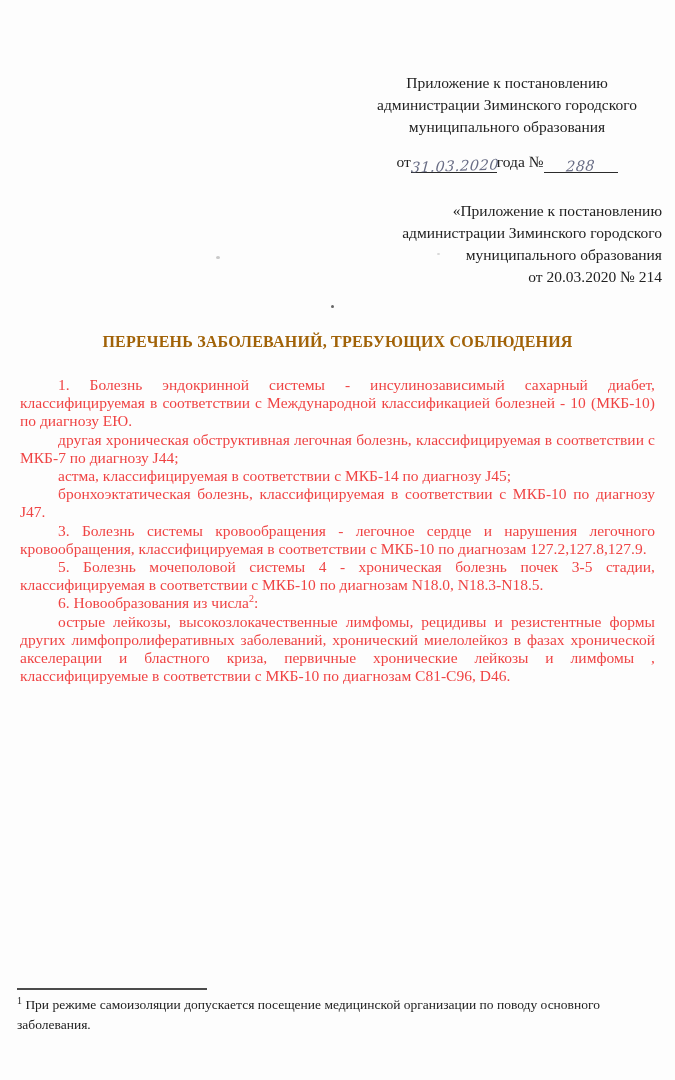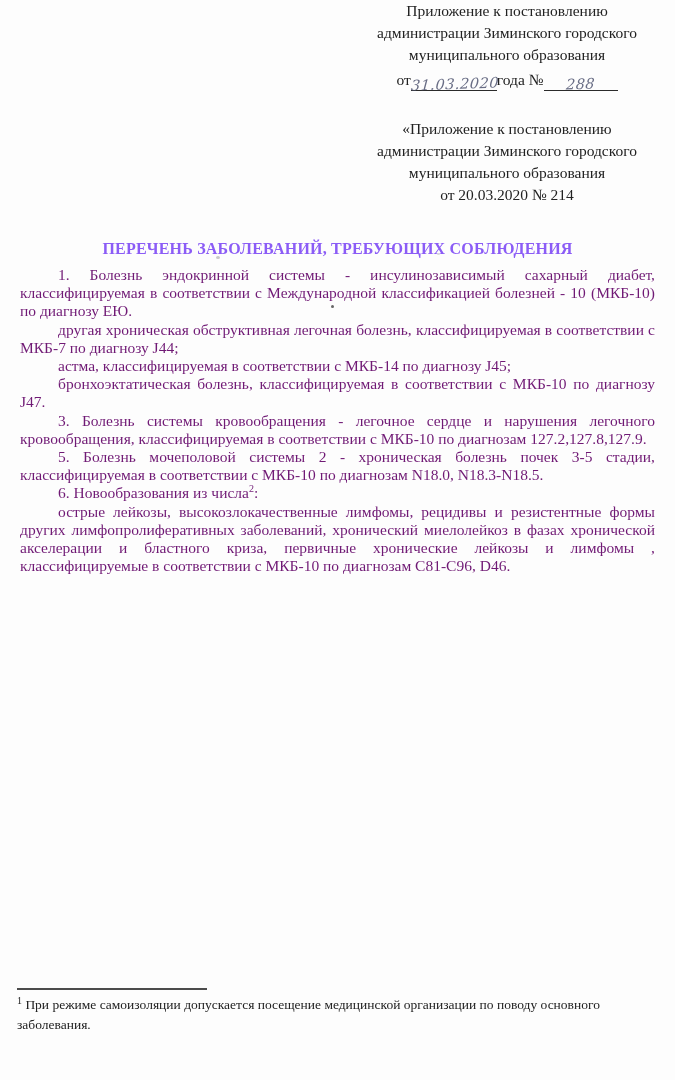--- a/index.html
+++ b/index.html
@@ -5,38 +5,38 @@
   * { box-sizing: border-box; }
   html, body { margin: 0; padding: 0; }
   body {
     width: 675px; height: 1080px;
     background: #fdfdfd;
     font-family: "Liberation Serif", "DejaVu Serif", serif;
     color: #1d1d1d;
     position: relative;
     overflow: hidden;
   }
-  .page { position: absolute; inset: 0; }
+  .page { position: absolute; inset: 0; padding-top: 72px; }
 
   
   .hb {
     width: 310px;
     margin-left: 352px;
     text-align: center;
     font-size: 15.5px;
     line-height: 22px;
     color: #222;
   }
-  .hb2 { margin-top: 27px; }
+  .hb2 { margin-top: 27px; text-align: right; }
 
   .date-line {
     display: flex;
     justify-content: center;
     align-items: flex-end;
-    margin-top: 3px;
+    margin-top: 13px;
   }
   .blank {
     display: inline-block;
     border-bottom: 1.4px solid #2b2b2b;
     text-align: center;
     position: relative;
     height: 19px;
   }
   .blank-date { width: 86px; }
   .blank-num  { width: 74px; }
@@ -49,37 +49,37 @@
     opacity: 0.88;
     display: inline-block;
     transform: rotate(-2deg) skewX(-6deg);
     position: relative;
     top: 1px;
     white-space: nowrap;
   }
 
   
   .title {
-    margin-top: 33px;
+    margin-top: 44px;
     text-align: center;
     font-weight: bold;
     font-size: 16px;
     line-height: 19px;
     letter-spacing: 0.2px;
-    color: #8b5cf6;
+    color: #a16207;
   }
   sup { font-size: 10px; line-height: 0; }
 
   
   .body-text {
-    margin: 8px 20px 0 20px;
+    margin: 25px 20px 0 20px;
     font-size: 15.5px;
     line-height: 18.2px;
     text-align: justify;
-    color: #701a75;
+    color: #ef4444;
   }
   .body-text p { margin: 0; text-indent: 38px; }
 
   
   .footnotes {
     position: absolute;
     left: 13px;
     top: 988px;
     width: 614px;
     font-size: 13.5px;
@@ -126,21 +126,21 @@
   <div class="title">
     <div>ПЕРЕЧЕНЬ ЗАБОЛЕВАНИЙ, ТРЕБУЮЩИХ СОБЛЮДЕНИЯ</div>
   </div>
 
   <div class="body-text">
     <p>1. Болезнь эндокринной системы - инсулинозависимый сахарный диабет, классифицируемая в соответствии с Международной классификацией болезней - 10 (МКБ-10) по диагнозу ЕЮ.</p>
     <p>другая хроническая обструктивная легочная болезнь, классифицируемая в соответствии с МКБ-7 по диагнозу J44;</p>
     <p>астма, классифицируемая в соответствии с МКБ-14 по диагнозу J45;</p>
     <p>бронхоэктатическая болезнь, классифицируемая в соответствии с МКБ-10 по диагнозу J47.</p>
     <p>3. Болезнь системы кровообращения - легочное сердце и нарушения легочного кровообращения, классифицируемая в соответствии с МКБ-10 по диагнозам 127.2,127.8,127.9.</p>
-    <p>5. Болезнь мочеполовой системы 2 - хроническая болезнь почек 3-5 стадии, классифицируемая в соответствии с МКБ-10 по диагнозам N18.0, N18.3-N18.5.</p>
+    <p>5. Болезнь мочеполовой системы 4 - хроническая болезнь почек 3-5 стадии, классифицируемая в соответствии с МКБ-10 по диагнозам N18.0, N18.3-N18.5.</p>
     <p><span>6. Новообразования из числа</span><sup>2</sup><span>:</span></p>
     <p>острые лейкозы, высокозлокачественные лимфомы, рецидивы и резистентные формы других лимфопролиферативных заболеваний, хронический миелолейкоз в фазах хронической акселерации и бластного криза, первичные хронические лейкозы и лимфомы , классифицируемые в соответствии с МКБ-10 по диагнозам С81-С96, D46.</p>
   </div>
 
   <div class="footnotes">
     <div class="fn-rule"></div>
     <p><sup>1</sup> <span>При режиме самоизоляции допускается посещение медицинской организации по поводу основного заболевания.</span></p>
   </div>
 
   <div class="speck speck-1"></div>

